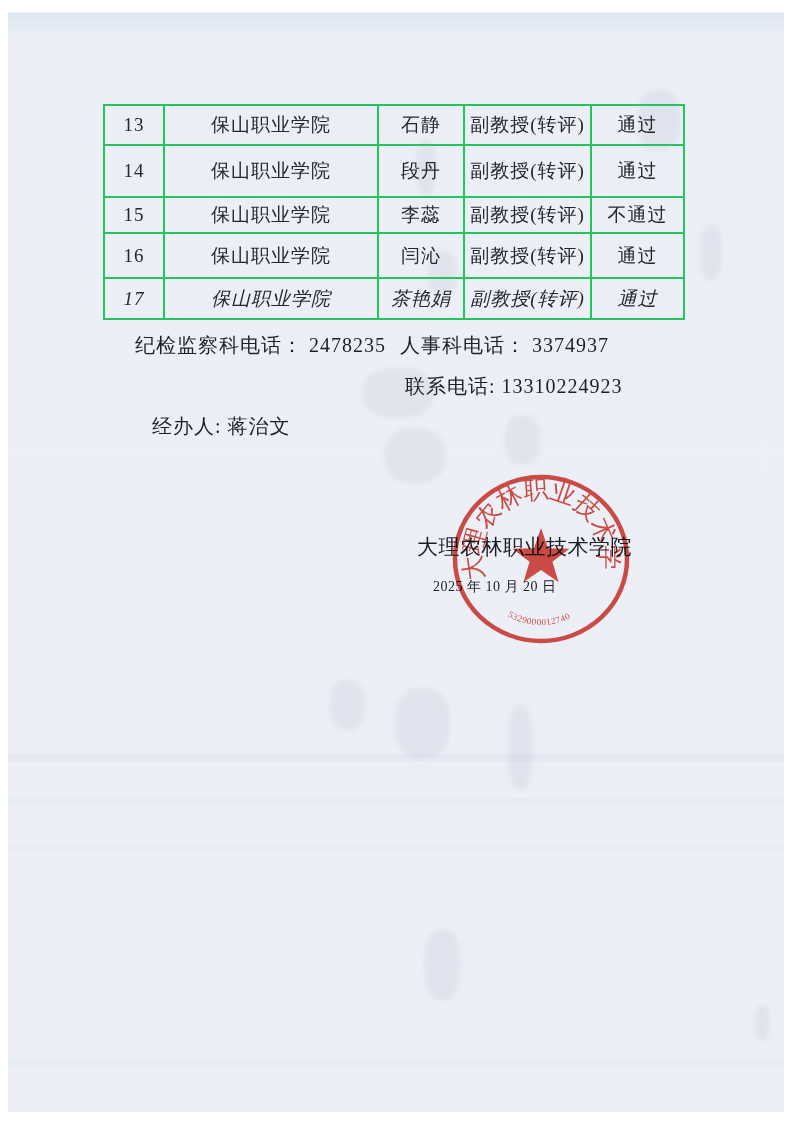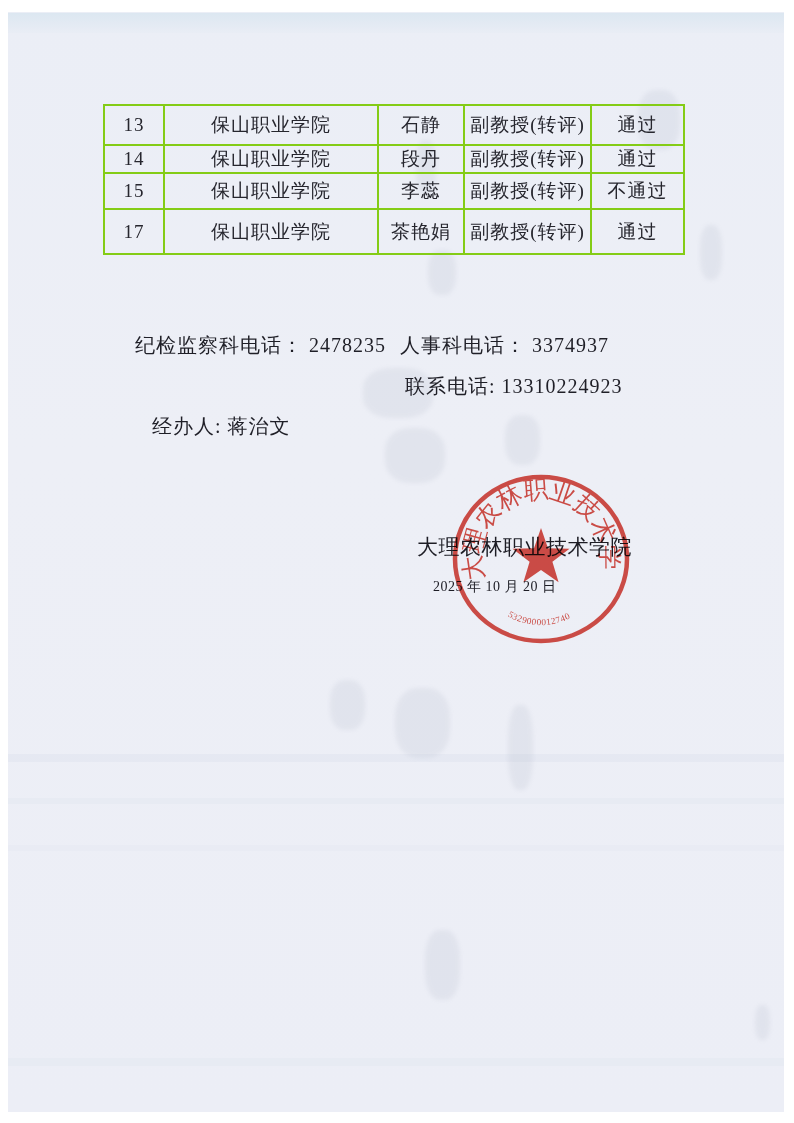--- a/index.html
+++ b/index.html
@@ -23,25 +23,25 @@
     position:absolute;background:#98a0b4;opacity:.13;filter:blur(2px);
     border-radius:40%;
   }
   
   .tbl-wrap{position:absolute;left:103px;top:104px;width:580px;}
   table.results{
     border-collapse:collapse;table-layout:fixed;width:580px;
     color:#26262e;font-size:19px;
   }
   table.results td{
-    border:2px solid #84cc16;text-align:center;vertical-align:middle;
+    border:2px solid #22c55e;text-align:center;vertical-align:middle;
     padding:0;letter-spacing:1px;
   }
   table.results tr:nth-child(1){height:40px;}
-  table.results tr:nth-child(2){height:28px;}
+  table.results tr:nth-child(2){height:52px;}
   table.results tr:nth-child(3){height:36px;}
   table.results tr:nth-child(4){height:45px;}
   table.results tr:nth-child(5){height:41px;font-style:italic;}
   
   .contact{
     position:absolute;font-size:20px;color:#1f1f27;letter-spacing:1px;
     white-space:nowrap;
   }
   
   .sig-org{
@@ -107,20 +107,27 @@
         <td>通过</td>
       </tr>
       <tr>
         <td>15</td>
         <td>保山职业学院</td>
         <td>李蕊</td>
         <td>副教授(转评)</td>
         <td>不通过</td>
       </tr>
       <tr>
+        <td>16</td>
+        <td>保山职业学院</td>
+        <td>闫沁</td>
+        <td>副教授(转评)</td>
+        <td>通过</td>
+      </tr>
+      <tr>
         <td>17</td>
         <td>保山职业学院</td>
         <td>茶艳娟</td>
         <td>副教授(转评)</td>
         <td>通过</td>
       </tr>
     </tbody>
   </table>
 </div>
 

